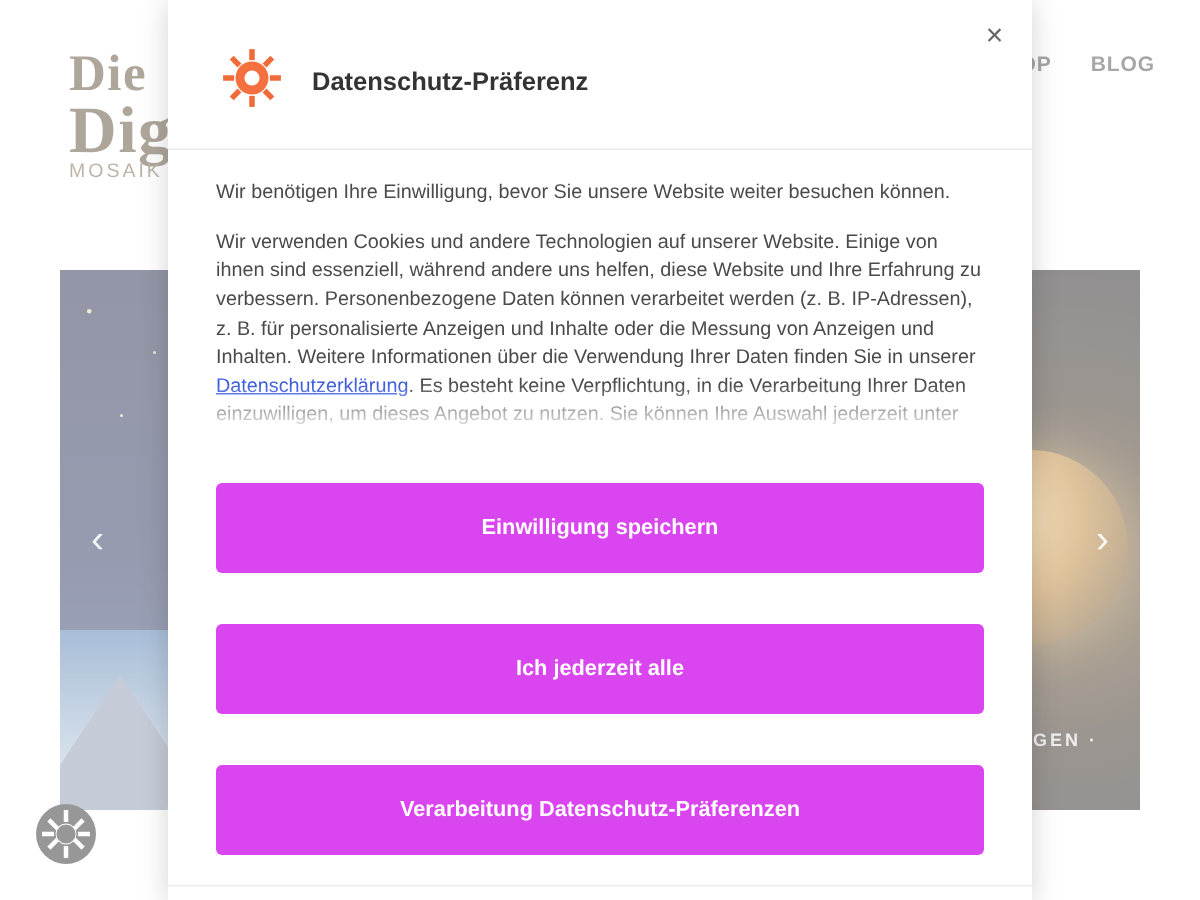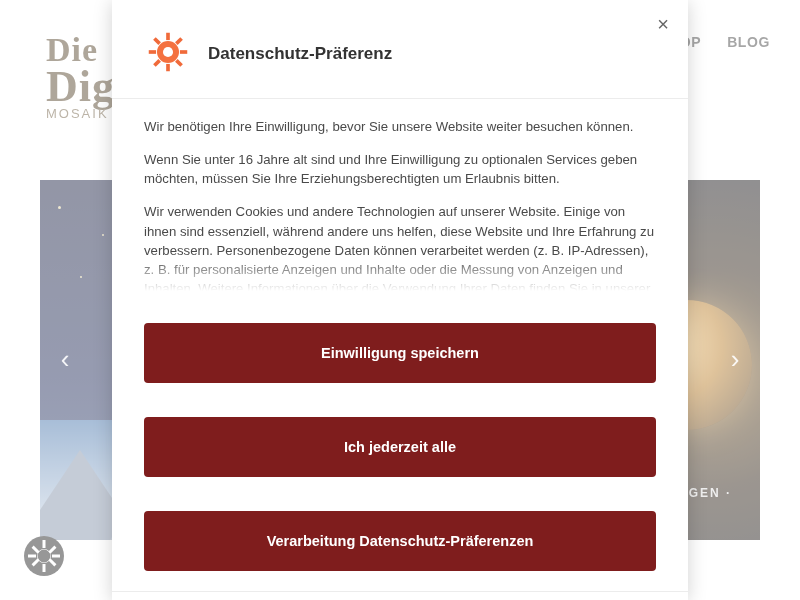--- a/index.html
+++ b/index.html
@@ -215,21 +215,21 @@
     display: flex;
     flex-direction: column;
     gap: 14px;
   }
   .btn {
     display: block;
     width: 100%;
     height: 60px;
     line-height: 44px;
     text-align: center;
-    background: #7f1d1d;
+    background: #d946ef;
     color: #ffffff;
     font-size: 14.5px;
     font-weight: bold;
     border: none;
     border-radius: 4px;
     cursor: pointer;
     font-family: "Liberation Sans", sans-serif;
     margin-top: 20px;
   }
   #modal-footer {
@@ -343,21 +343,20 @@
         </g>
         <circle cx="24" cy="24" r="12" fill="#f4713f"></circle>
         <circle cx="24" cy="24" r="5.5" fill="#ffffff"></circle>
       </svg>
     </span>
     <div id="modal-title">Datenschutz-Präferenz</div>
   </div>
 
   <div id="modal-body">
     <p>Wir benötigen Ihre Einwilligung, bevor Sie unsere Website weiter besuchen können.</p>
-    <p>Wenn Sie unter 16 Jahre alt sind und Ihre Einwilligung zu optionalen Services geben möchten, müssen Sie Ihre Erziehungsberechtigten um Erlaubnis bitten.</p>
     <p>
       <span>Wir verwenden Cookies und andere Technologien auf unserer Website. Einige von ihnen sind essenziell, während andere uns helfen, diese Website und Ihre Erfahrung zu verbessern. Personenbezogene Daten können verarbeitet werden (z. B. IP-Adressen), z. B. für personalisierte Anzeigen und Inhalte oder die Messung von Anzeigen und Inhalten. Weitere Informationen über die Verwendung Ihrer Daten finden Sie in unserer </span><a href="#">Datenschutzerklärung</a><span>. Es besteht keine Verpflichtung, in die Verarbeitung Ihrer Daten einzuwilligen, um dieses Angebot zu nutzen. Sie können Ihre Auswahl jederzeit unter </span><a href="#">Einstellungen</a><span> widerrufen oder anpassen. Bitte beachten Sie, dass aufgrund individueller Einstellungen möglicherweise nicht alle Funktionen der Website verfügbar sind.</span>
     </p>
     <div id="body-fade"></div>
   </div>
 
   <div id="modal-actions">
     <button class="btn">Einwilligung speichern</button>
     <button class="btn">Ich jederzeit alle</button>
     <button class="btn">Verarbeitung Datenschutz-Präferenzen</button>

